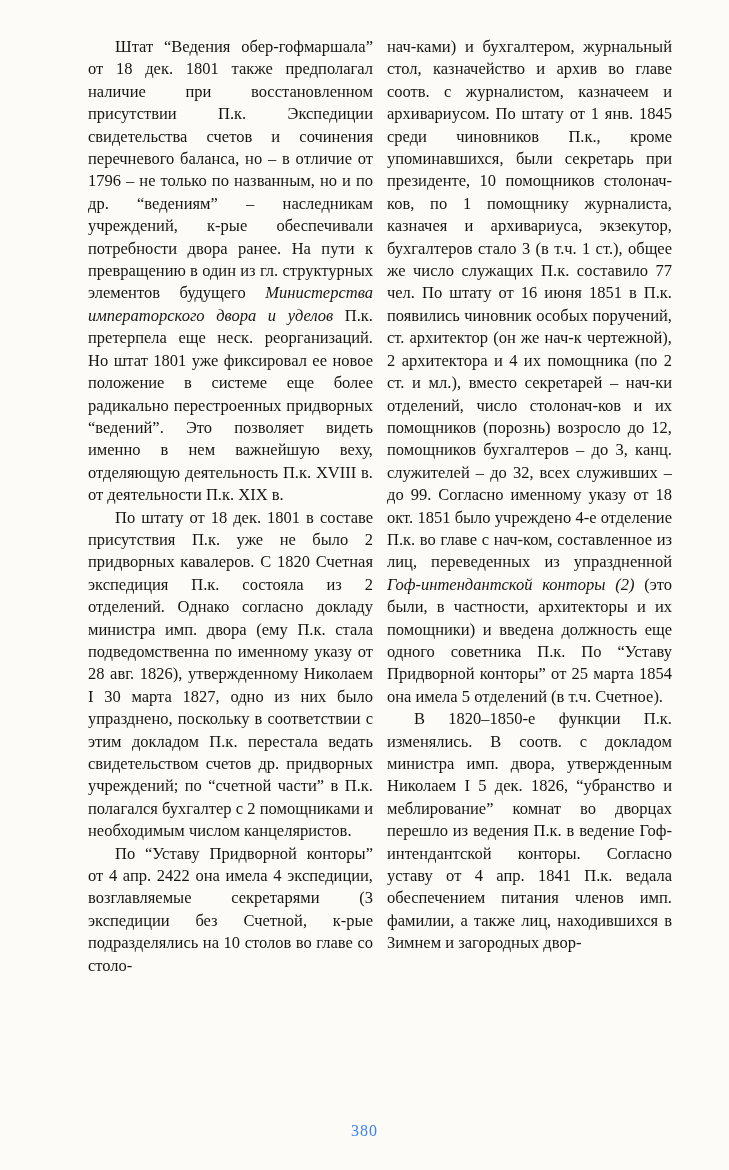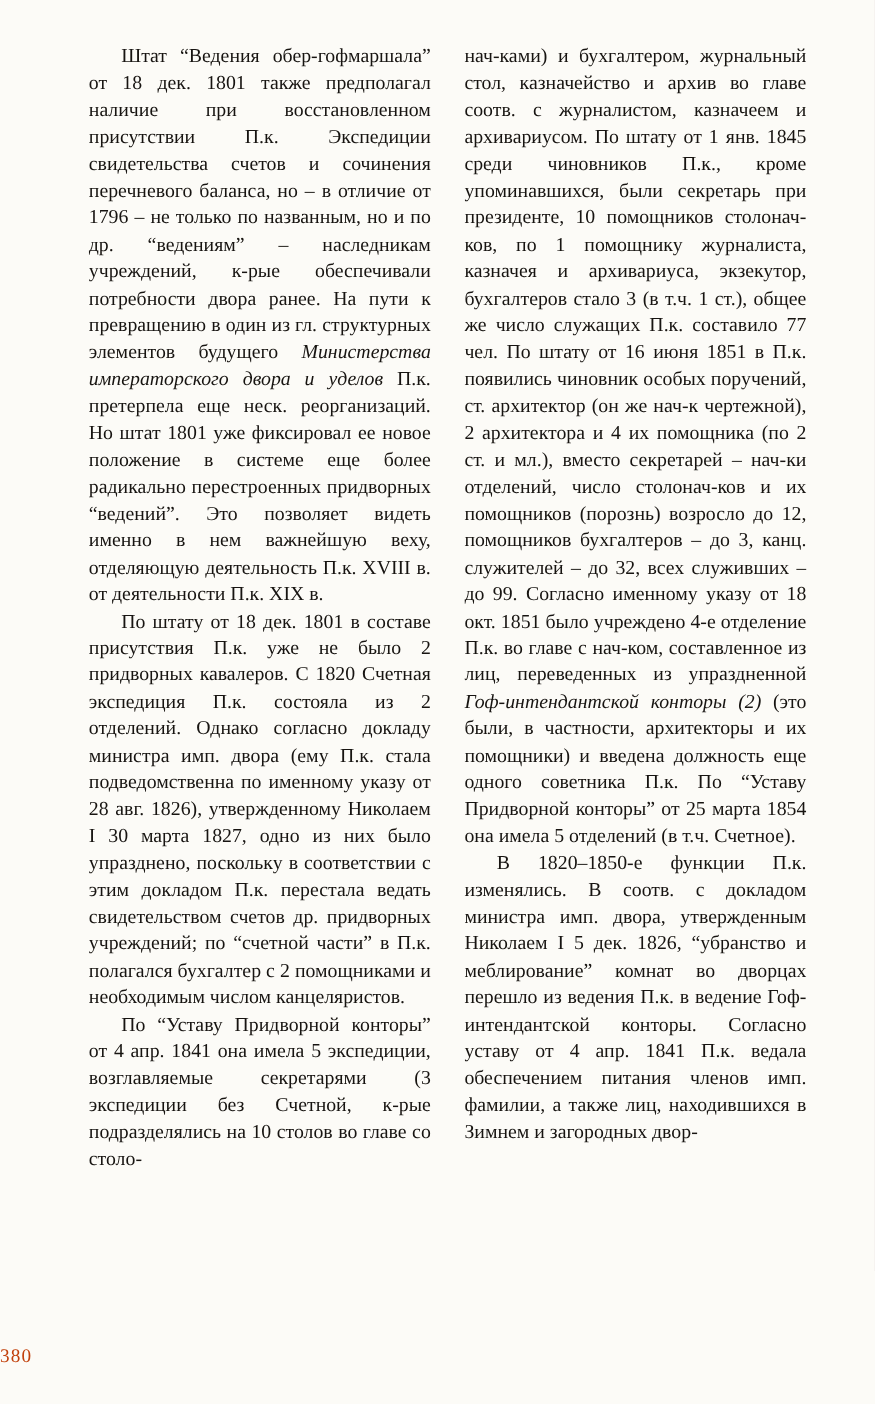--- a/index.html
+++ b/index.html
@@ -22,49 +22,50 @@
   .column {
     position: absolute;
     top: 36px;
     width: 285px;
     height: 1084px;
     font-size: 16.5px;
     line-height: 22.4px;
     text-align: justify;
     overflow: hidden;
   }
-  .column-left  { left: 74px; }
+  .column-left  { left: 88px; }
   .column-right { left: 387px; }
   .para {
     margin: 0;
     padding: 0;
   }
   .para.indent {
     text-indent: 27px;
   }
   .italic {
     font-style: italic;
   }
   .page-number {
     position: absolute;
     left: 0;
     right: 0;
     top: 1122px;
+    text-align: center;
     font-size: 16px;
     letter-spacing: 1px;
-    color: #c2410c;
+    color: #3b82f6;
   }
 </style>
 </head>
 <body>
 
 <div class="page">
   <div class="column column-left">
       <p class="para indent"><span>Штат “Ведения обер-гофмаршала” от 18 дек. 1801 также предполагал наличие при восстановленном присутствии П.к. Экспедиции свидетельства счетов и сочинения перечневого баланса, но – в отличие от 1796 – не только по названным, но и по др. “ведениям” – наследникам учреждений, к-рые обеспечивали потребности двора ранее. На пути к превращению в один из гл. структурных элементов будущего </span><span class="italic">Министерства императорского двора и уделов</span><span> П.к. претерпела еще неск. реорганизаций. Но штат 1801 уже фиксировал ее новое положение в системе еще более радикально перестроенных придворных “ведений”. Это позволяет видеть именно в нем важнейшую веху, отделяющую деятельность П.к. XVIII в. от деятельности П.к. XIX в.</span></p>
       <p class="para indent"><span>По штату от 18 дек. 1801 в составе присутствия П.к. уже не было 2 придворных кавалеров. С 1820 Счетная экспедиция П.к. состояла из 2 отделений. Однако согласно докладу министра имп. двора (ему П.к. стала подведомственна по именному указу от 28 авг. 1826), утвержденному Николаем I 30 марта 1827, одно из них было упразднено, поскольку в соответствии с этим докладом П.к. перестала ведать свидетельством счетов др. придворных учреждений; по “счетной части” в П.к. полагался бухгалтер с 2 помощниками и необходимым числом канцеляристов.</span></p>
-      <p class="para indent"><span>По “Уставу Придворной конторы” от 4 апр. 1841 она имела 5 экспедиции, возглавляемые секретарями (3 экспедиции без Счетной, к-рые подразделялись на 10 столов во главе со столо-</span></p>
+      <p class="para indent"><span>По “Уставу Придворной конторы” от 4 апр. 2422 она имела 4 экспедиции, возглавляемые секретарями (3 экспедиции без Счетной, к-рые подразделялись на 10 столов во главе со столо-</span></p>
     </div>
   <div class="column column-right">
       <p class="para"><span>нач-ками) и бухгалтером, журнальный стол, казначейство и архив во главе соотв. с журналистом, казначеем и архивариусом. По штату от 1 янв. 1845 среди чиновников П.к., кроме упоминавшихся, были секретарь при президенте, 10 помощников столонач-ков, по 1 помощнику журналиста, казначея и архивариуса, экзекутор, бухгалтеров стало 3 (в т.ч. 1 ст.), общее же число служащих П.к. составило 77 чел. По штату от 16 июня 1851 в П.к. появились чиновник особых поручений, ст. архитектор (он же нач-к чертежной), 2 архитектора и 4 их помощника (по 2 ст. и мл.), вместо секретарей – нач-ки отделений, число столонач-ков и их помощников (порознь) возросло до 12, помощников бухгалтеров – до 3, канц. служителей – до 32, всех служивших – до 99. Согласно именному указу от 18 окт. 1851 было учреждено 4-е отделение П.к. во главе с нач-ком, составленное из лиц, переведенных из упраздненной </span><span class="italic">Гоф-интендантской конторы (2)</span><span> (это были, в частности, архитекторы и их помощники) и введена должность еще одного советника П.к. По “Уставу Придворной конторы” от 25 марта 1854 она имела 5 отделений (в т.ч. Счетное).</span></p>
       <p class="para indent"><span>В 1820–1850-е функции П.к. изменялись. В соотв. с докладом министра имп. двора, утвержденным Николаем I 5 дек. 1826, “убранство и меблирование” комнат во дворцах перешло из ведения П.к. в ведение Гоф-интендантской конторы. Согласно уставу от 4 апр. 1841 П.к. ведала обеспечением питания членов имп. фамилии, а также лиц, находившихся в Зимнем и загородных двор-</span></p>
     </div>
   <div class="page-number">380</div>
 </div>
 
 </body></html>

